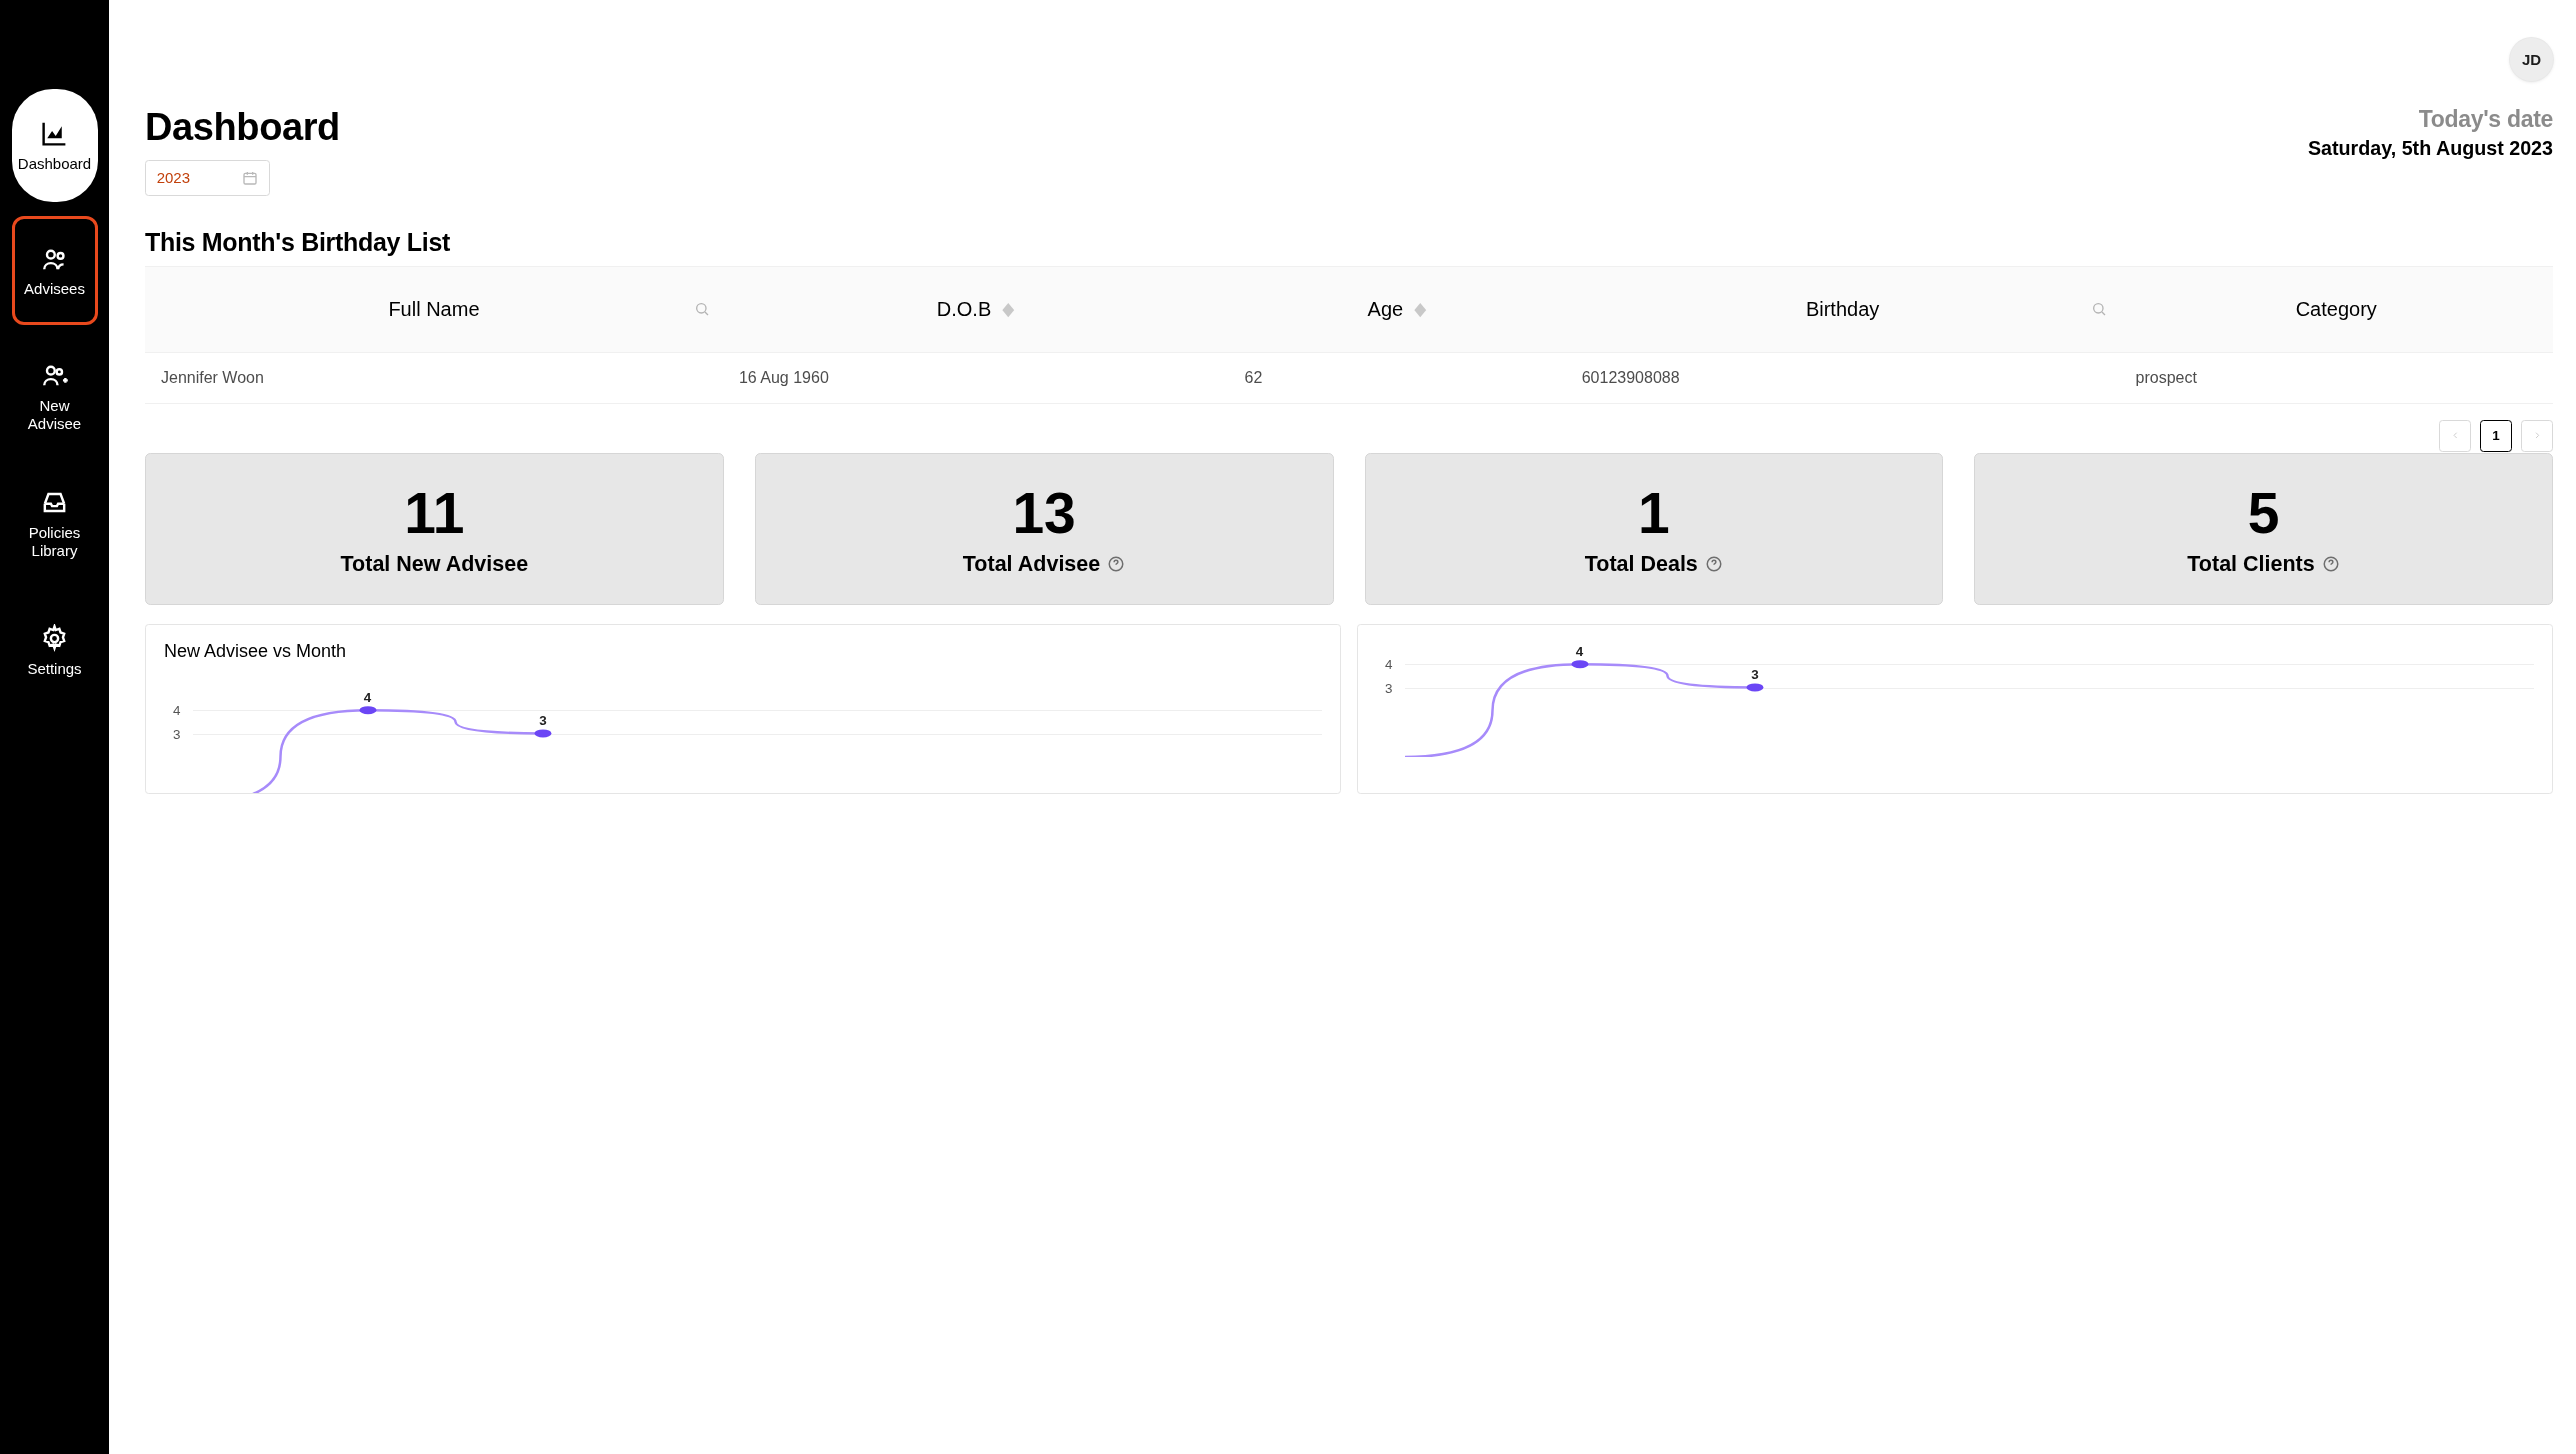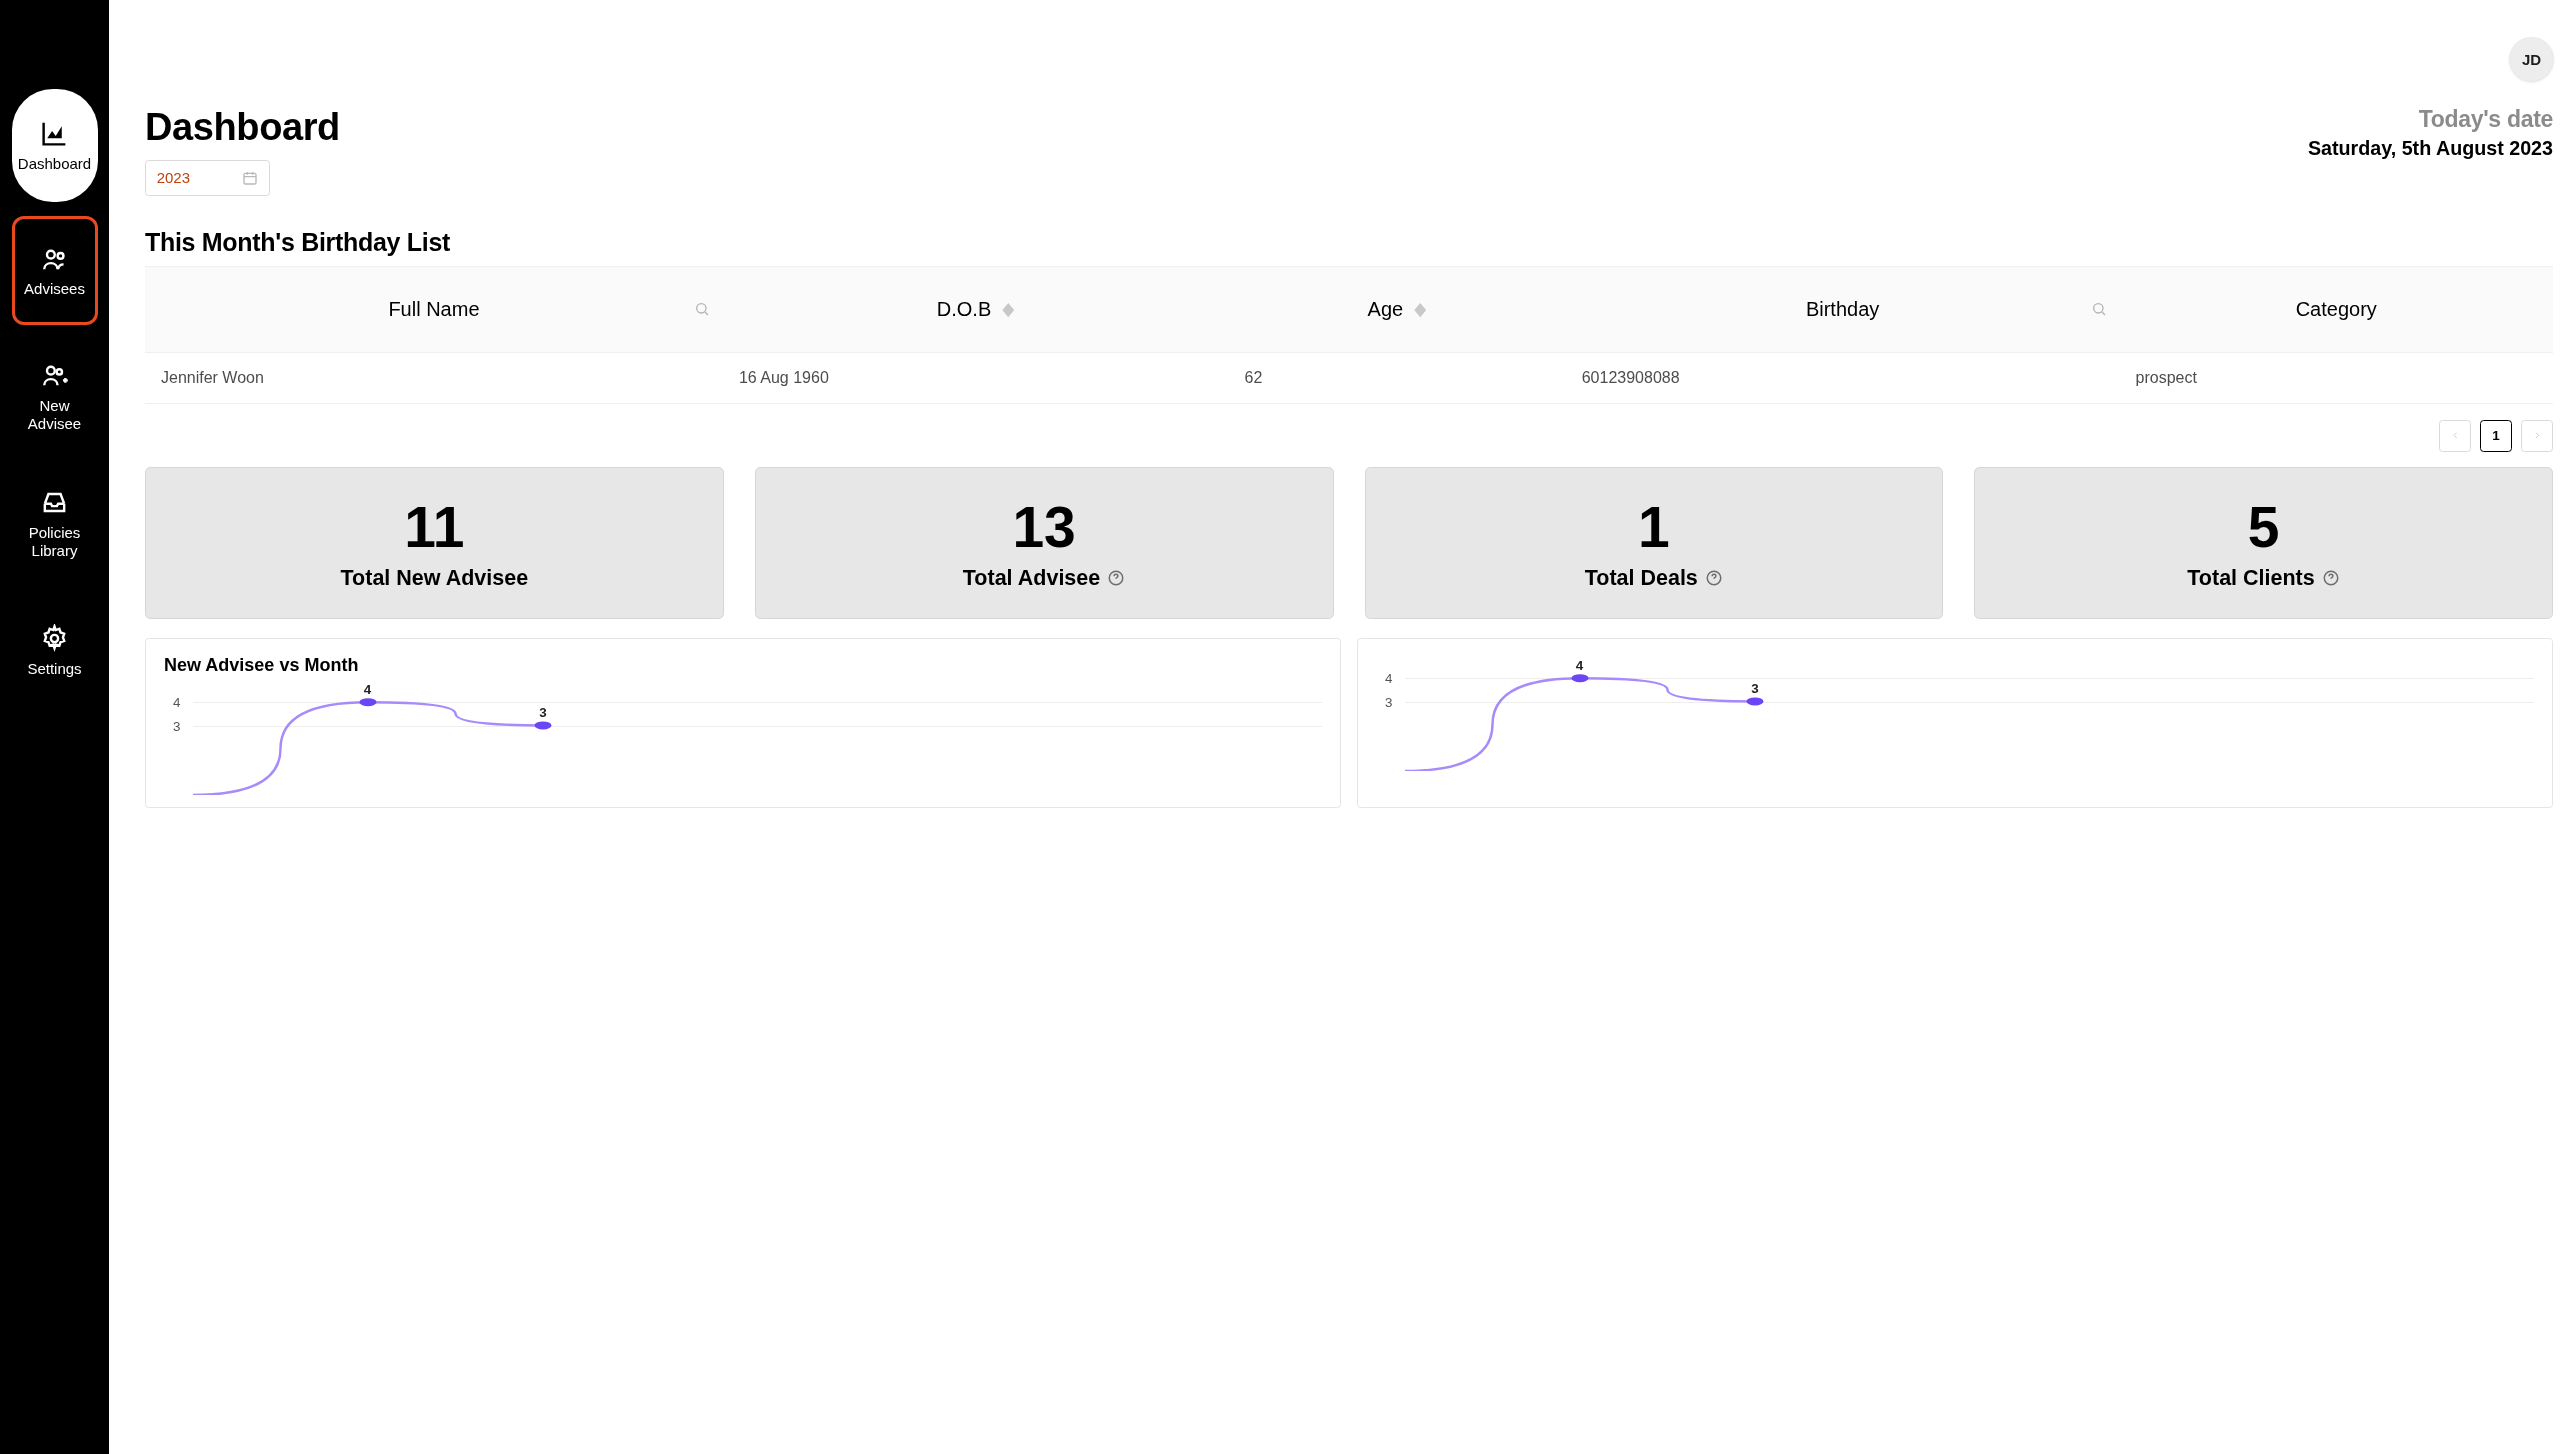--- a/index.html
+++ b/index.html
@@ -164,21 +164,21 @@
     font-size: 13.4px;
     color: #000;
   }
   .page-btn.disabled { color: #c7c7c7; cursor: default; }
   .page-btn.active { border-color: #000; font-weight: 600; }
 
   
   .cards {
     display: flex;
     gap: 31px;
-    margin-top: 15px;
+    margin-top: 1px;
   }
   .card {
     flex: 1;
     background: #e7e7e7;
     border: 0.9px solid #d6d6d6;
     border-radius: 5.4px;
     height: 152px;
     display: flex;
     flex-direction: column;
     align-items: center;
@@ -195,21 +195,21 @@
     margin-top: 19.7px;
   }
   .chart-card {
     flex: 1;
     border: 0.9px solid #e5e5e5;
     border-radius: 3.6px;
     padding: 16px 18px 0 18px;
     height: 170px;
     overflow: hidden;
   }
-  .chart-title { font-size: 18px; font-weight: 700; margin-bottom: 3px; }
+  .chart-title { font-size: 18px; font-weight: 400; margin-bottom: 25px; }
   .chart-body { position: relative; height: 116px; }
   .ytick {
     position: absolute;
     left: 9px;
     font-size: 13.4px;
     color: #555;
     transform: translateY(-50%);
   }
   .gridline {
     position: absolute;

